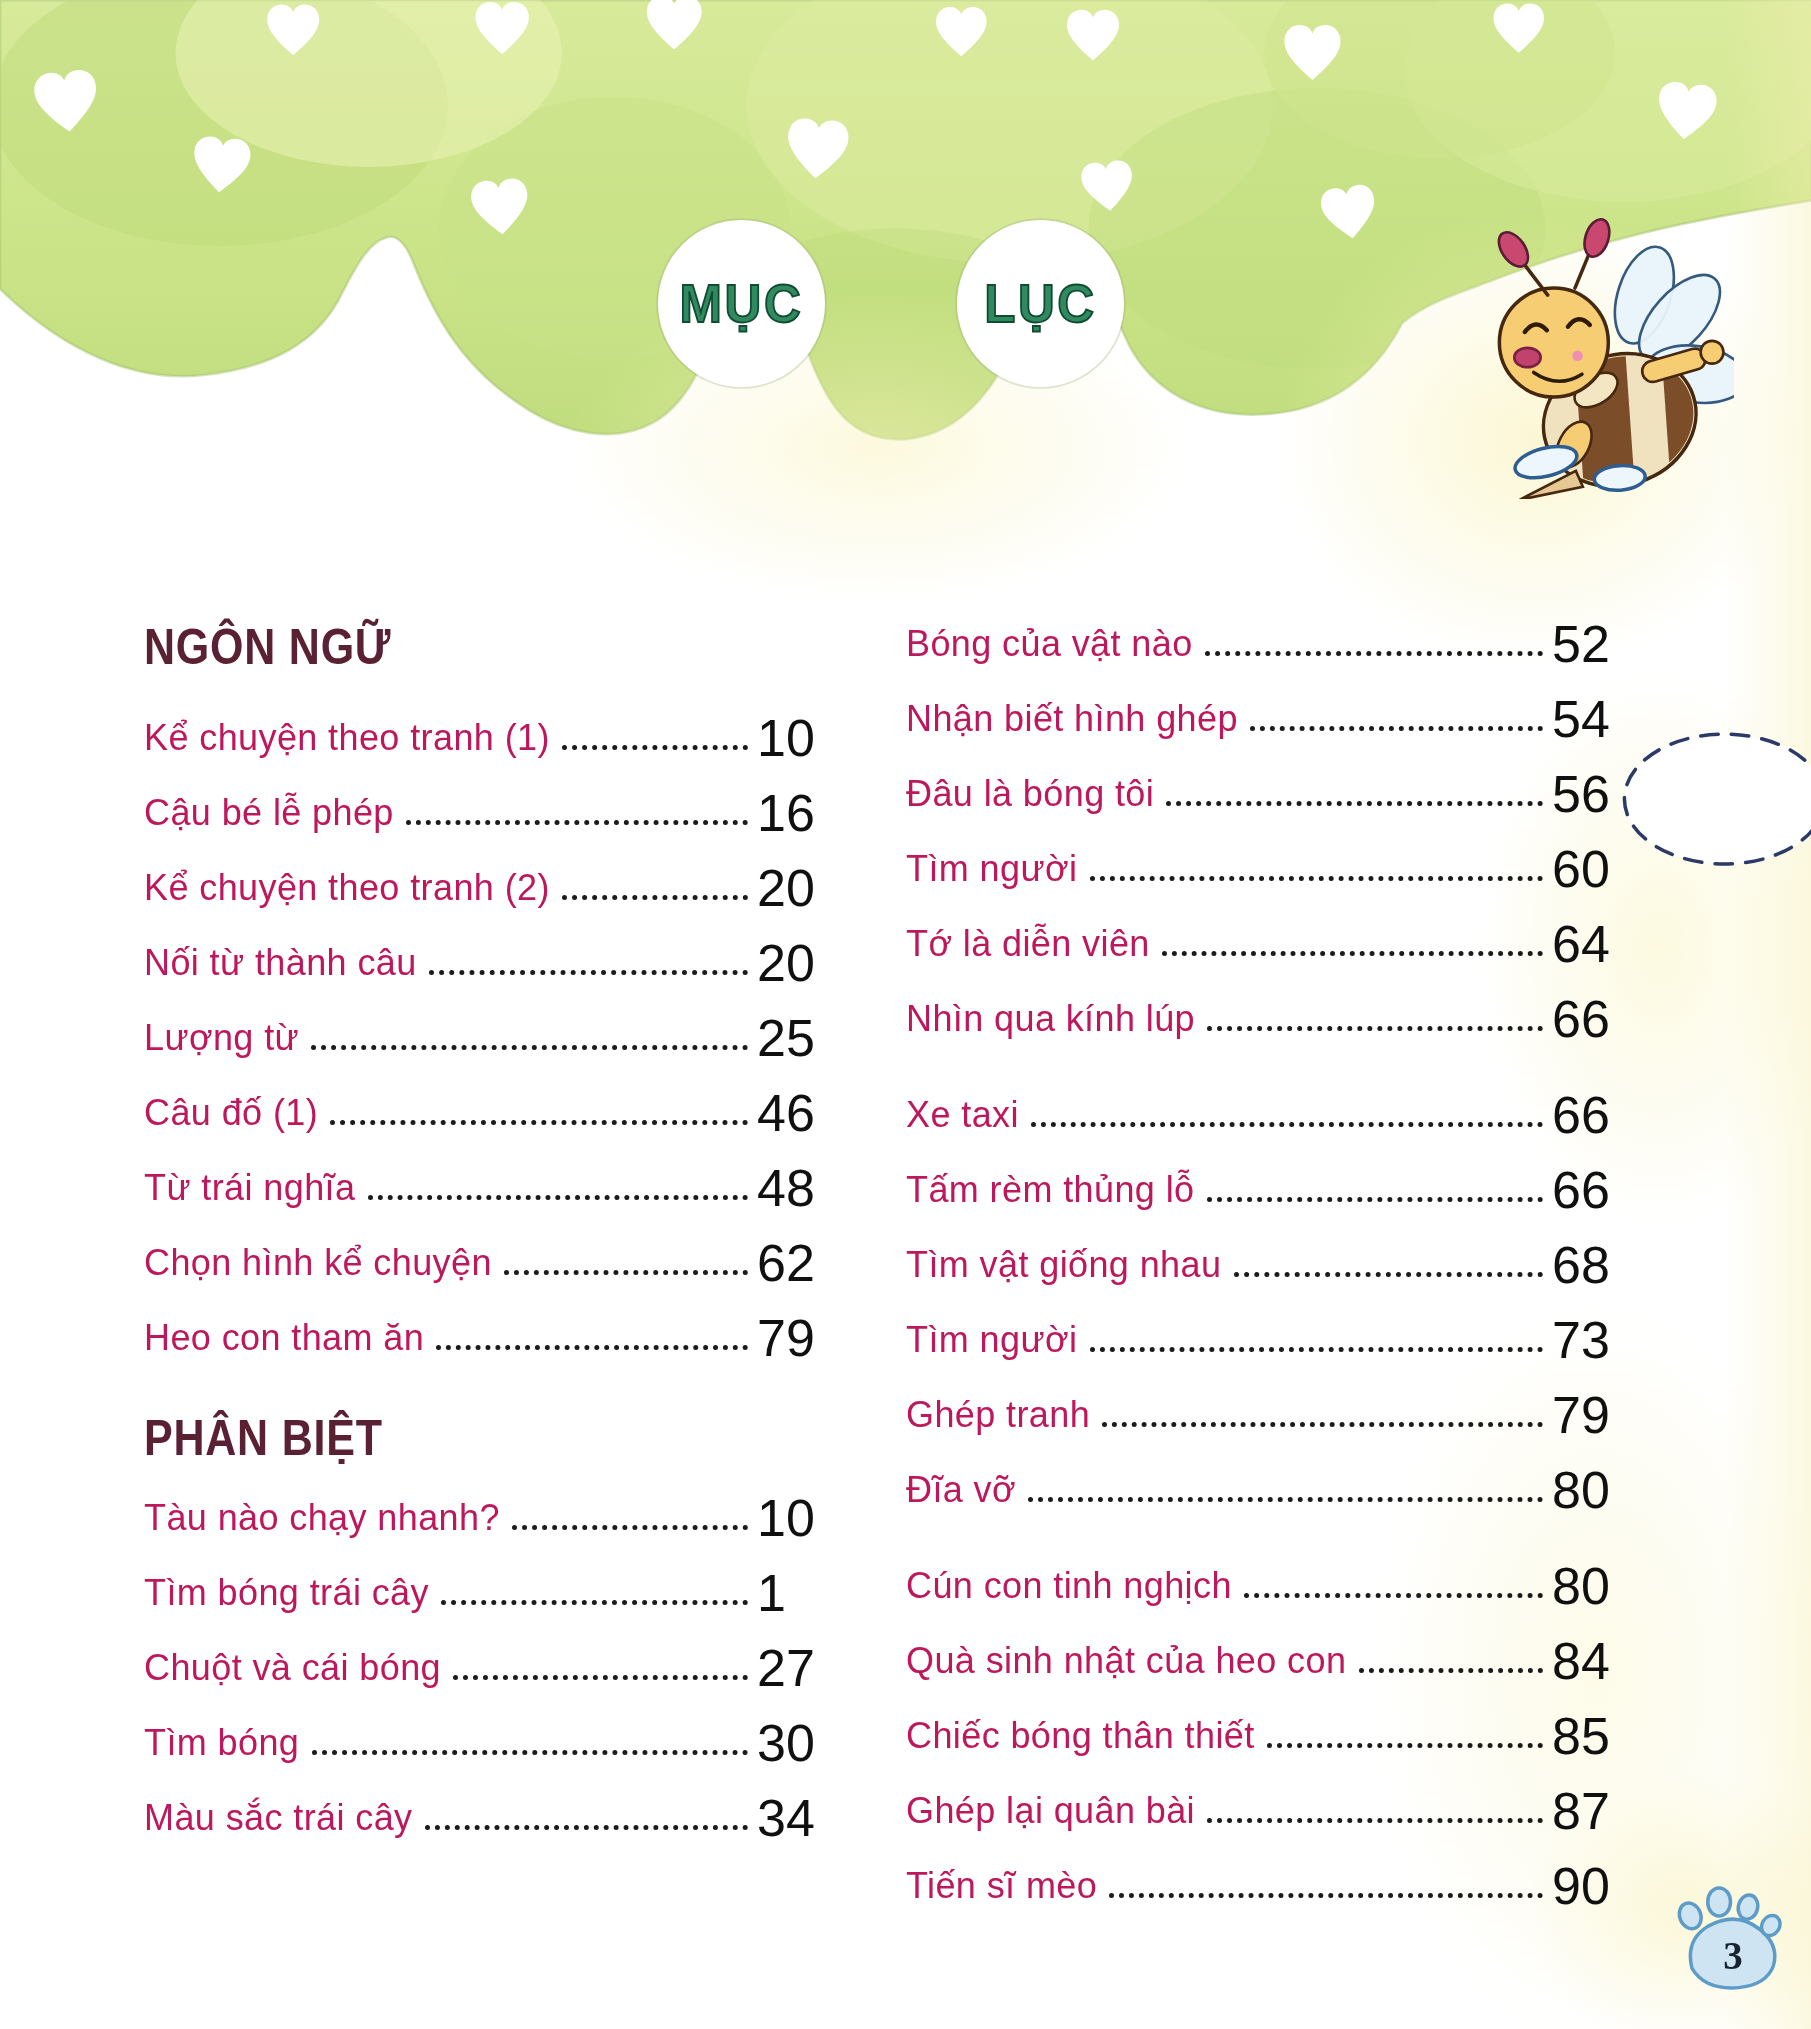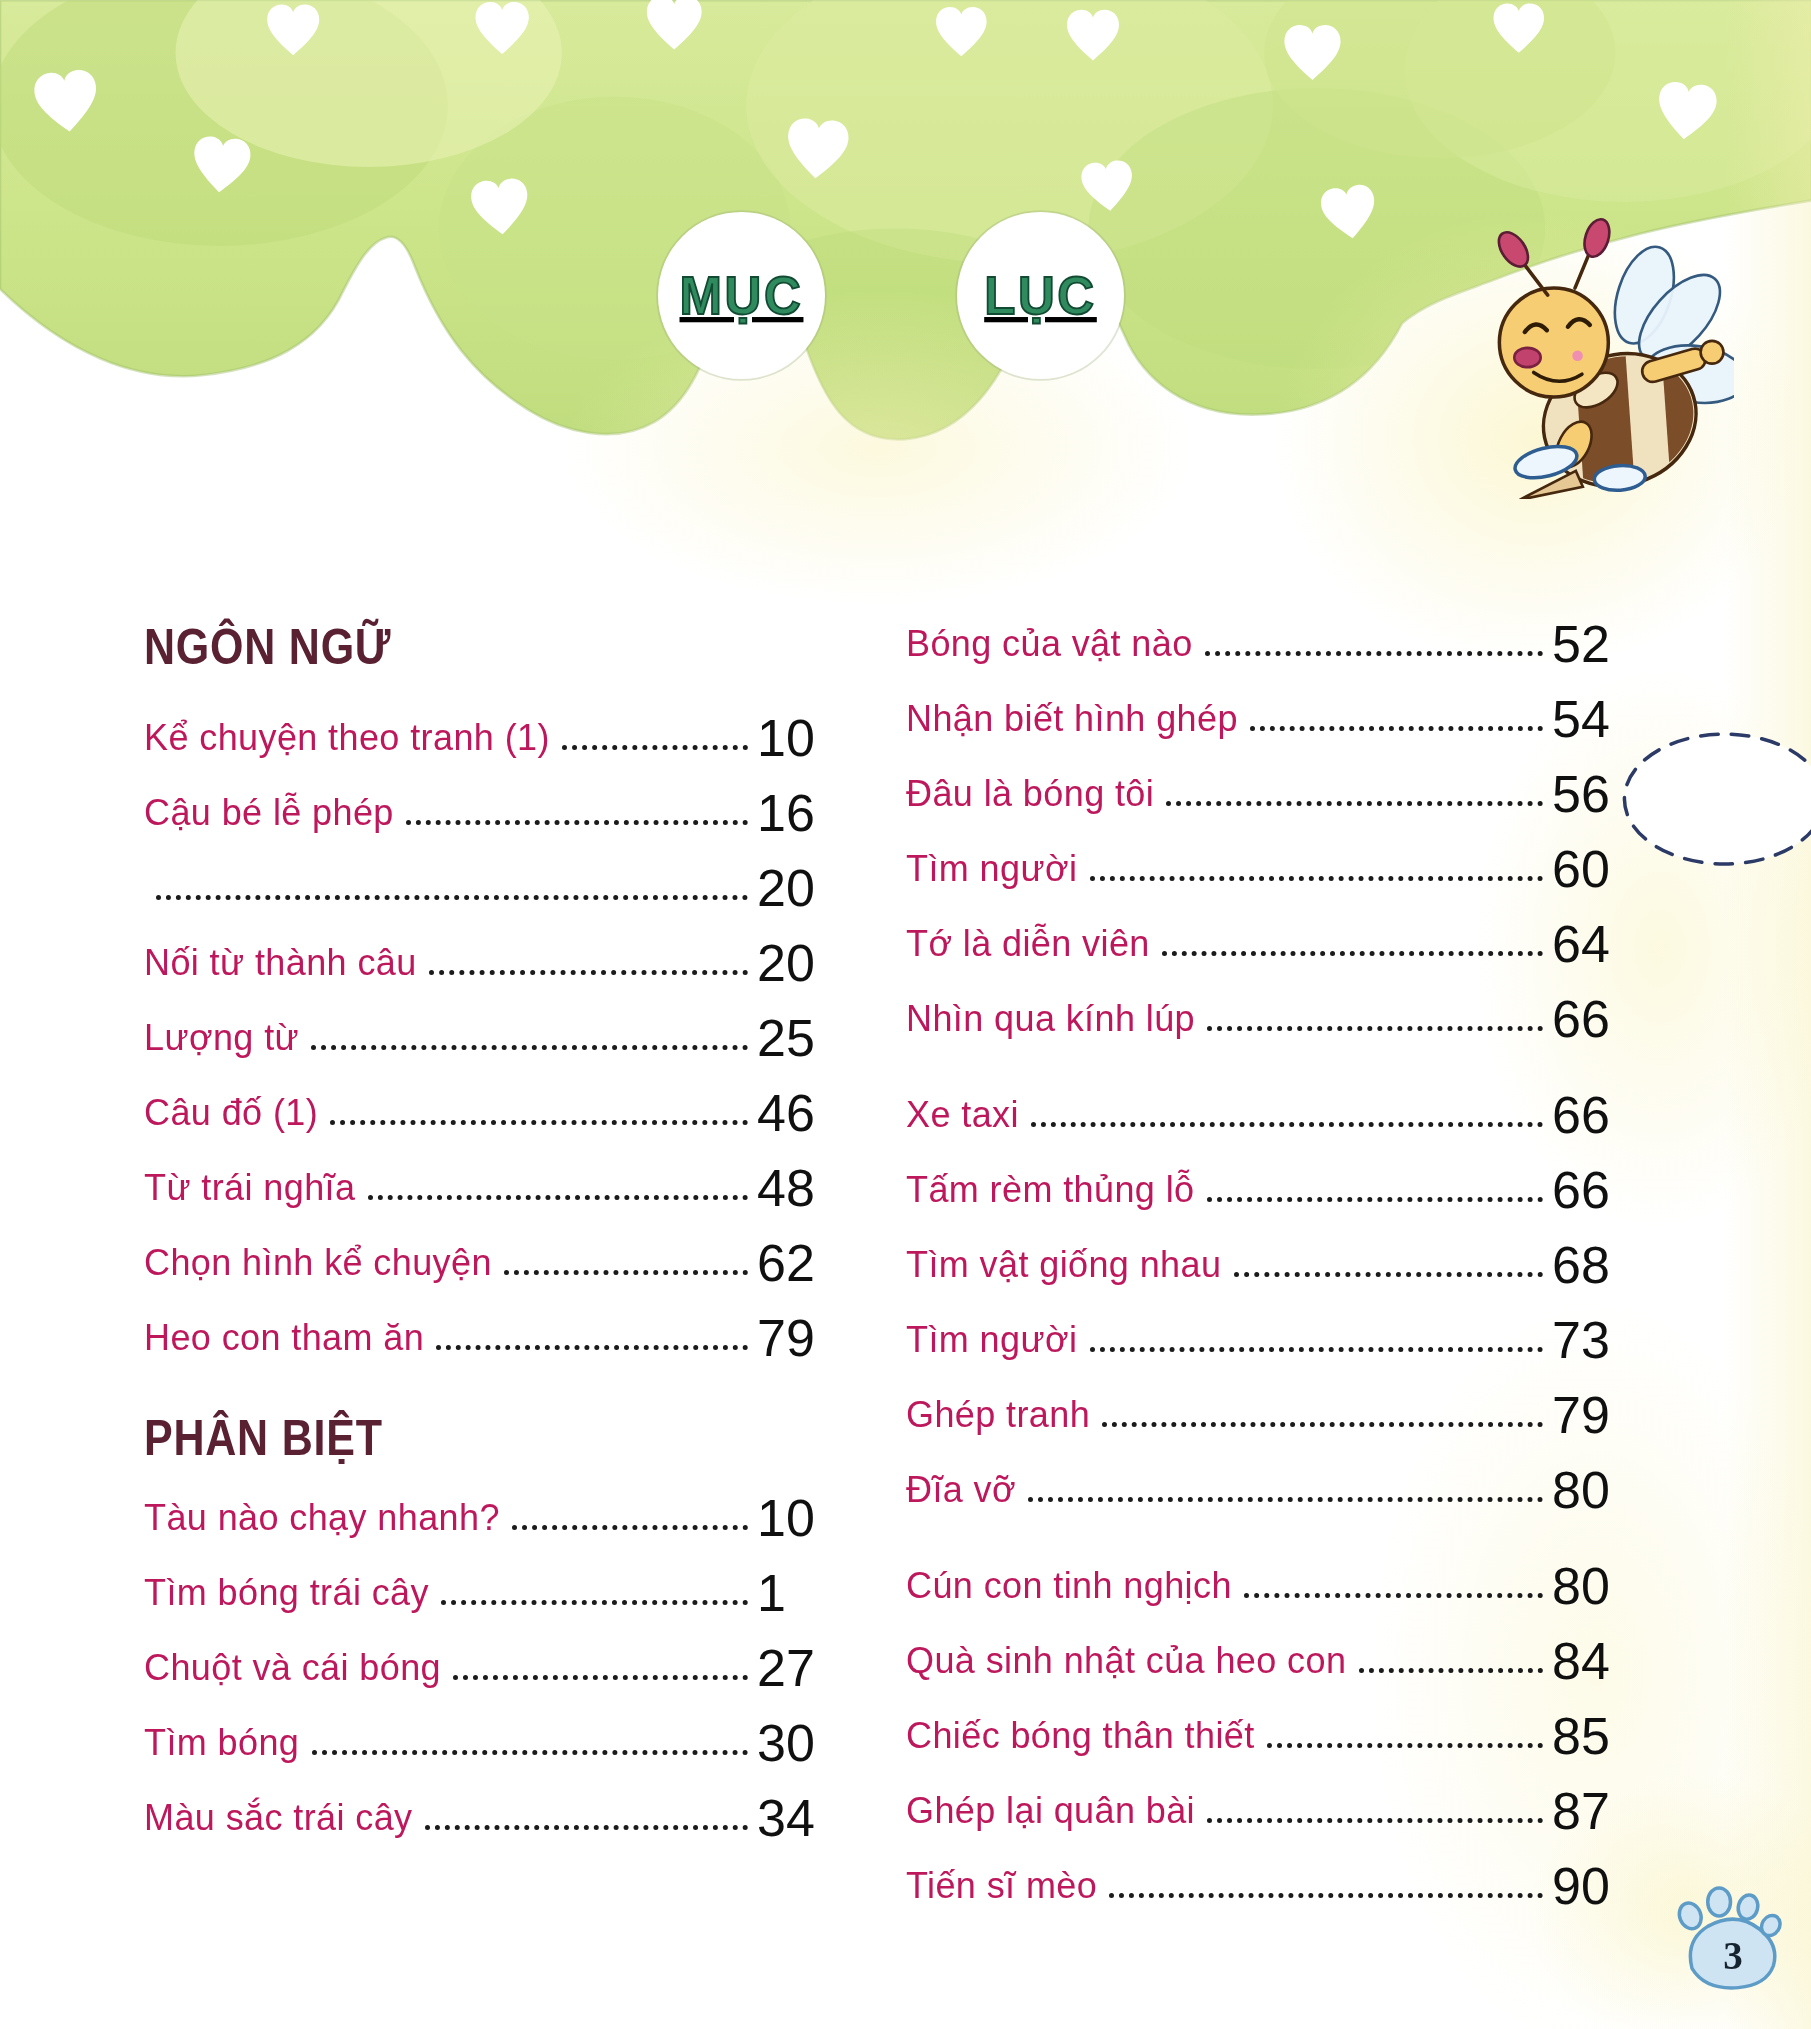--- a/index.html
+++ b/index.html
@@ -11,24 +11,23 @@
   .w1{left:1273px;top:211px;width:527px;height:456px;background:radial-gradient(closest-side,rgba(249,241,178,.55),rgba(249,241,178,0));}
   .w2{left:1475px;top:667px;width:369px;height:562px;background:radial-gradient(closest-side,rgba(249,241,178,.40),rgba(249,241,178,0));}
   .w3{left:1369px;top:1299px;width:456px;height:755px;background:radial-gradient(closest-side,rgba(249,241,178,.30),rgba(249,241,178,0));}
   .w4{left:562px;top:290px;width:632px;height:316px;background:radial-gradient(closest-side,rgba(250,243,190,.50),rgba(250,243,190,0));}
   .w5{left:1527px;top:1773px;width:334px;height:281px;background:radial-gradient(closest-side,rgba(247,239,175,.45),rgba(247,239,175,0));}
   .wedge{left:1724px;top:0;width:88px;height:2029px;border-radius:0;background:linear-gradient(to left,rgba(247,239,178,.40),rgba(247,239,178,0));}
 
   .header-svg{position:absolute;left:0;top:0;z-index:2;}
 
   .title-circle{
-    position:absolute;top:212px;width:167px;height:167px;border-radius:50%;background:#ffffff;
+    position:absolute;top:220px;width:167px;height:167px;border-radius:50%;background:#ffffff;
     display:flex;align-items:center;justify-content:center;z-index:4;
     box-shadow:0 0 0 1.8px rgba(150,170,120,.30);
-    text-decoration:underline;
   }
   #circle-muc{left:658px;}
   #circle-luc{left:957px;}
   .title-word{
     font-size:51px;font-weight:bold;color:#2f8a5e;-webkit-text-stroke:1.8px #124b33;
     letter-spacing:2.6px;transform:scaleY(1.05);
   }
 
   .bee{position:absolute;left:1444px;top:209px;width:290px;height:290px;z-index:4;}
   .dashed-cloud{position:absolute;left:1612px;top:713px;width:211px;height:180px;z-index:4;}
@@ -184,20 +183,21 @@
     <span class="lbl">Kể chuyện theo tranh (1)</span>
     <span class="dots"></span>
     <span class="num">10</span>
   </div>
     <div class="row">
     <span class="lbl">Cậu bé lễ phép</span>
     <span class="dots"></span>
     <span class="num">16</span>
   </div>
     <div class="row">
+    <span class="lbl">Kể chuyện theo tranh (2)</span>
     <span class="dots"></span>
     <span class="num">20</span>
   </div>
     <div class="row">
     <span class="lbl">Nối từ thành câu</span>
     <span class="dots"></span>
     <span class="num">20</span>
   </div>
     <div class="row">
     <span class="lbl">Lượng từ</span>

